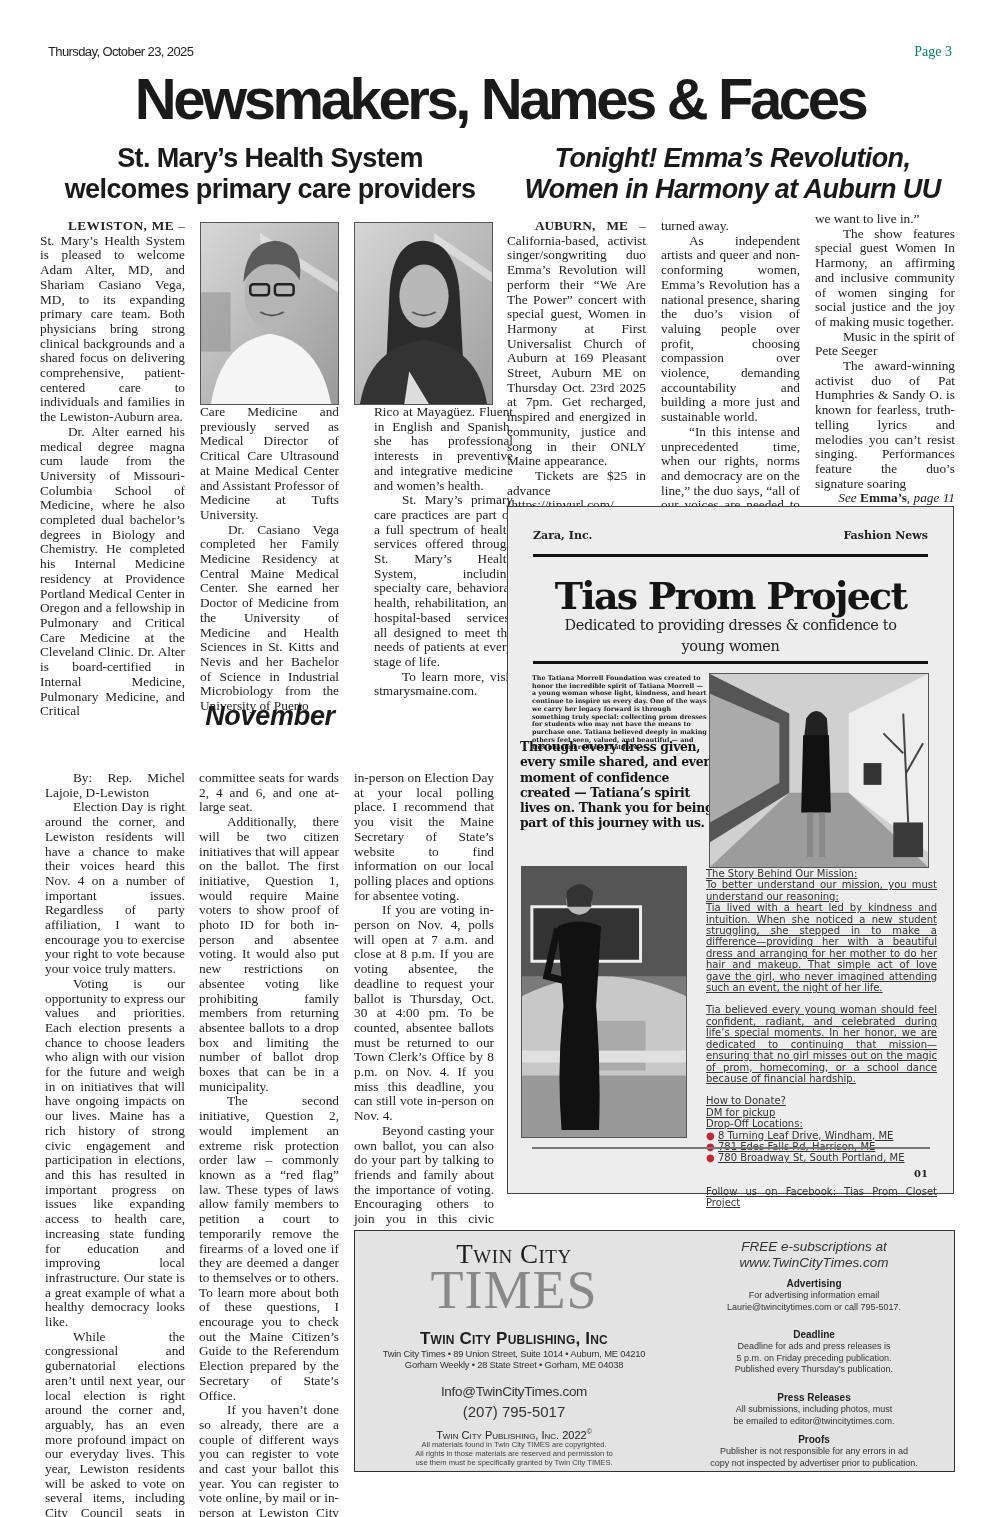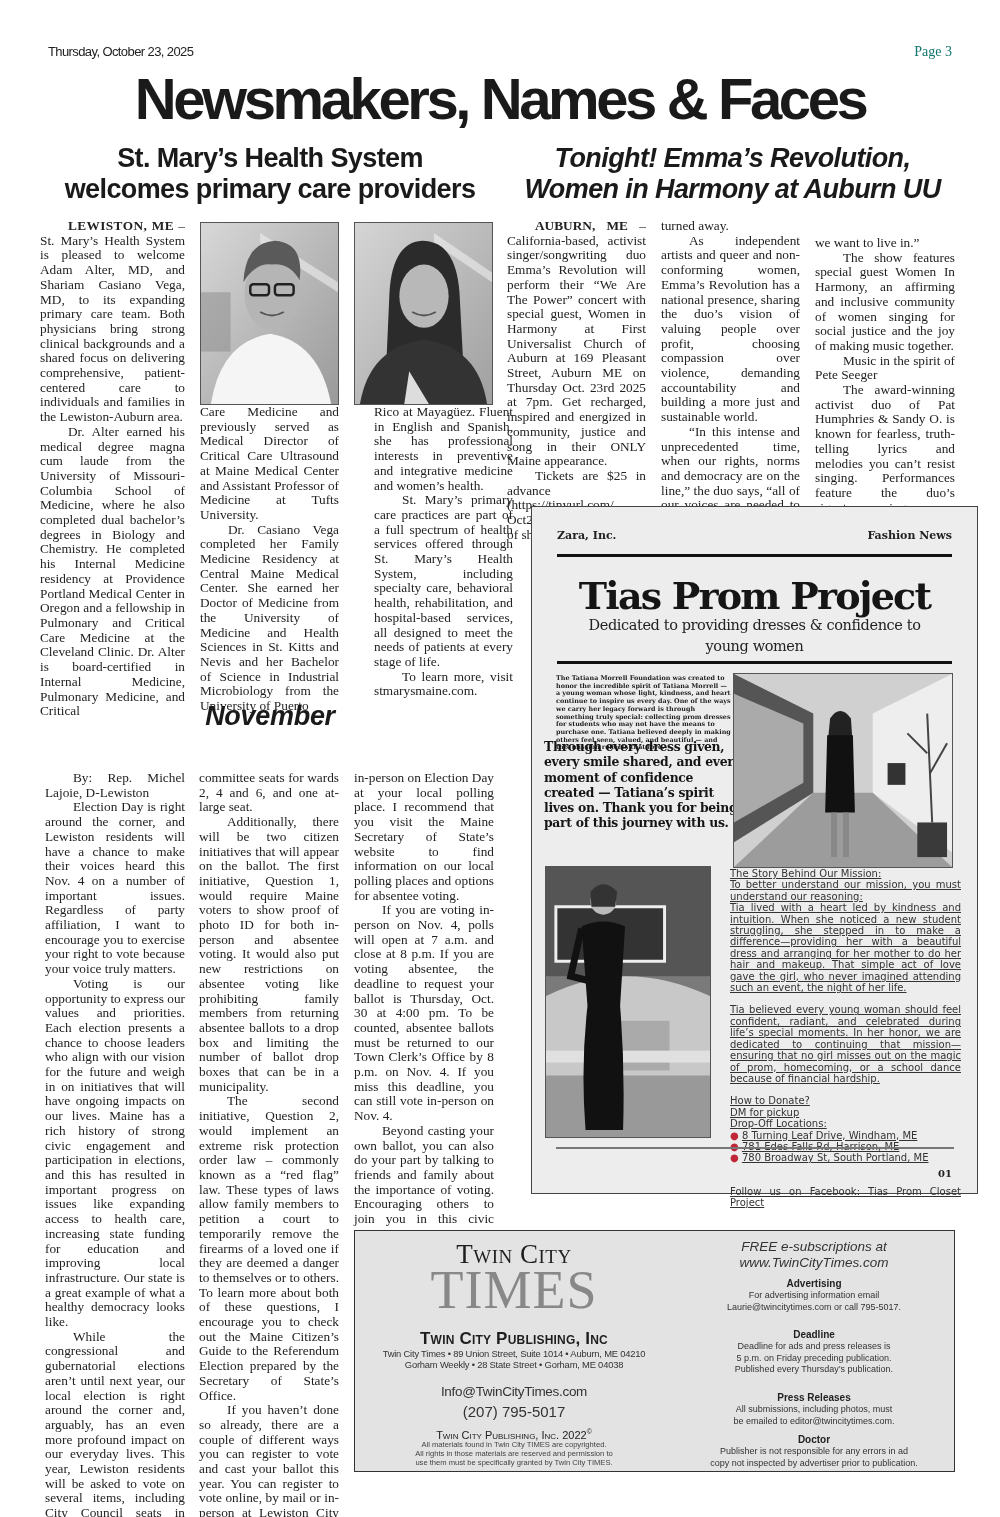--- a/index.html
+++ b/index.html
@@ -20,21 +20,21 @@
   .col p { text-indent: 28px; }
   .col p.noind { text-indent: 0; }
   .col b { font-weight: 700; }
   .col .seeref { text-align: right; font-style: italic; text-indent: 0; }
   .col .seeref b { font-style: normal; }
 
   .photo { border: 1px solid #555; background: #bbb; overflow: hidden; }
   .photo svg { display: block; width: 100%; height: 100%; }
 
   
-  .ad { left: 531px; top: 506px; width: 447px; height: 688px; border: 1.5px solid #444; background: #ededed; }
+  .ad { left: 507px; top: 506px; width: 447px; height: 688px; border: 1.5px solid #444; background: #ededed; }
   .ad-top { position: absolute; left: 25px; right: 25px; top: 22px; display: flex; justify-content: space-between; font-family: "DejaVu Serif", serif; font-weight: 700; font-size: 11px; color: #222; }
   .ad-rule { position: absolute; left: 25px; right: 25px; height: 3px; background: #111; }
   .ad-title { position: absolute; left: 0; right: 0; top: 66px; text-align: center; font-family: "DejaVu Serif", serif; font-weight: 700; font-size: 38px; letter-spacing: -1.8px; color: #151515; }
   .ad-sub { position: absolute; left: 40px; right: 40px; top: 108px; text-align: center; font-family: "DejaVu Serif", serif; font-size: 14.5px; line-height: 21px; letter-spacing: -0.4px; color: #222; }
   .ad-intro { position: absolute; left: 24px; top: 168px; width: 175px; font-family: "DejaVu Serif", serif; font-weight: 700; font-size: 6.4px; line-height: 7.7px; color: #222; }
   .ad-quote { position: absolute; left: 12px; top: 232px; width: 200px; font-family: "DejaVu Serif", serif; font-weight: 700; font-size: 12.4px; line-height: 15.3px; color: #151515; letter-spacing: -0.3px; }
   .ad-star { color: #f2a03a; }
   .ad-photo1 { position: absolute; left: 201px; top: 166px; width: 220px; height: 195px; }
   .ad-photo2 { position: absolute; left: 13px; top: 359px; width: 166px; height: 272px; }
   .ad-story { position: absolute; left: 198px; top: 361px; width: 231px; font-family: "DejaVu Sans", sans-serif; font-size: 10px; line-height: 11.4px; color: #333; text-align: justify; }
@@ -135,21 +135,21 @@
 
 <div class="abs col" style="left:507px; top:219px; width:139px;">
   <p><b>AUBURN, ME</b> <span>– California-based, activist singer/songwriting duo Emma’s Revolution will perform their “We Are The Power” concert with special guest, Women in Harmony at First Universalist Church of Auburn at 169 Pleasant Street, Auburn ME on Thursday Oct. 23rd 2025 at 7pm. Get recharged, inspired and energized in community, justice and song in their ONLY Maine appearance.</span></p>
   <p>Tickets are $25 in advance (https://tinyurl.com/ Oct23Auburn) or $30 day of show; no one will be</p>
 </div>
 <div class="abs col" style="left:661px; top:219px; width:139px;">
   <p class="noind">turned away.</p>
   <p>As independent artists and queer and non-conforming women, Emma’s Revolution has a national presence, sharing the duo’s vision of valuing people over profit, choosing compassion over violence, demanding accountability and building a more just and sustainable world.</p>
   <p>“In this intense and unprecedented time, when our rights, norms and democracy are on the line,” the duo says, “all of our voices are needed to create the country and the world</p>
 </div>
-<div class="abs col" style="left:815px; top:236px; width:140px;">
+<div class="abs col" style="left:815px; top:212px; width:140px;">
   <p class="noind">we want to live in.”</p>
   <p>The show features special guest Women In Harmony, an affirming and inclusive community of women singing for social justice and the joy of making music together.</p>
   <p>Music in the spirit of Pete Seeger</p>
   <p>The award-winning activist duo of Pat Humphries &amp; Sandy O. is known for fearless, truth-telling lyrics and melodies you can’t resist singing. Performances feature the duo’s signature soaring</p>
   <p class="seeref"><span>See</span> <b>Emma’s</b><span>, page 11</span></p>
 </div>
 
 <div class="abs ad">
   <div class="ad-top">
     <span>Zara, Inc.</span>
@@ -277,18 +277,18 @@
       <p>Deadline for ads and press releases is</p>
       <p>5 p.m. on Friday preceding publication.</p>
       <p>Published every Thursday’s publication.</p>
     </div>
     <div class="tct-sec" style="top:160px;">
       <h4>Press Releases</h4>
       <p>All submissions, including photos, must</p>
       <p>be emailed to editor@twincitytimes.com.</p>
     </div>
     <div class="tct-sec" style="top:202px;">
-      <h4>Doctor</h4>
+      <h4>Proofs</h4>
       <p>Publisher is not responsible for any errors in ad</p>
       <p>copy not inspected by advertiser prior to publication.</p>
     </div>
   </div>
 </div>
 
 </body></html>

